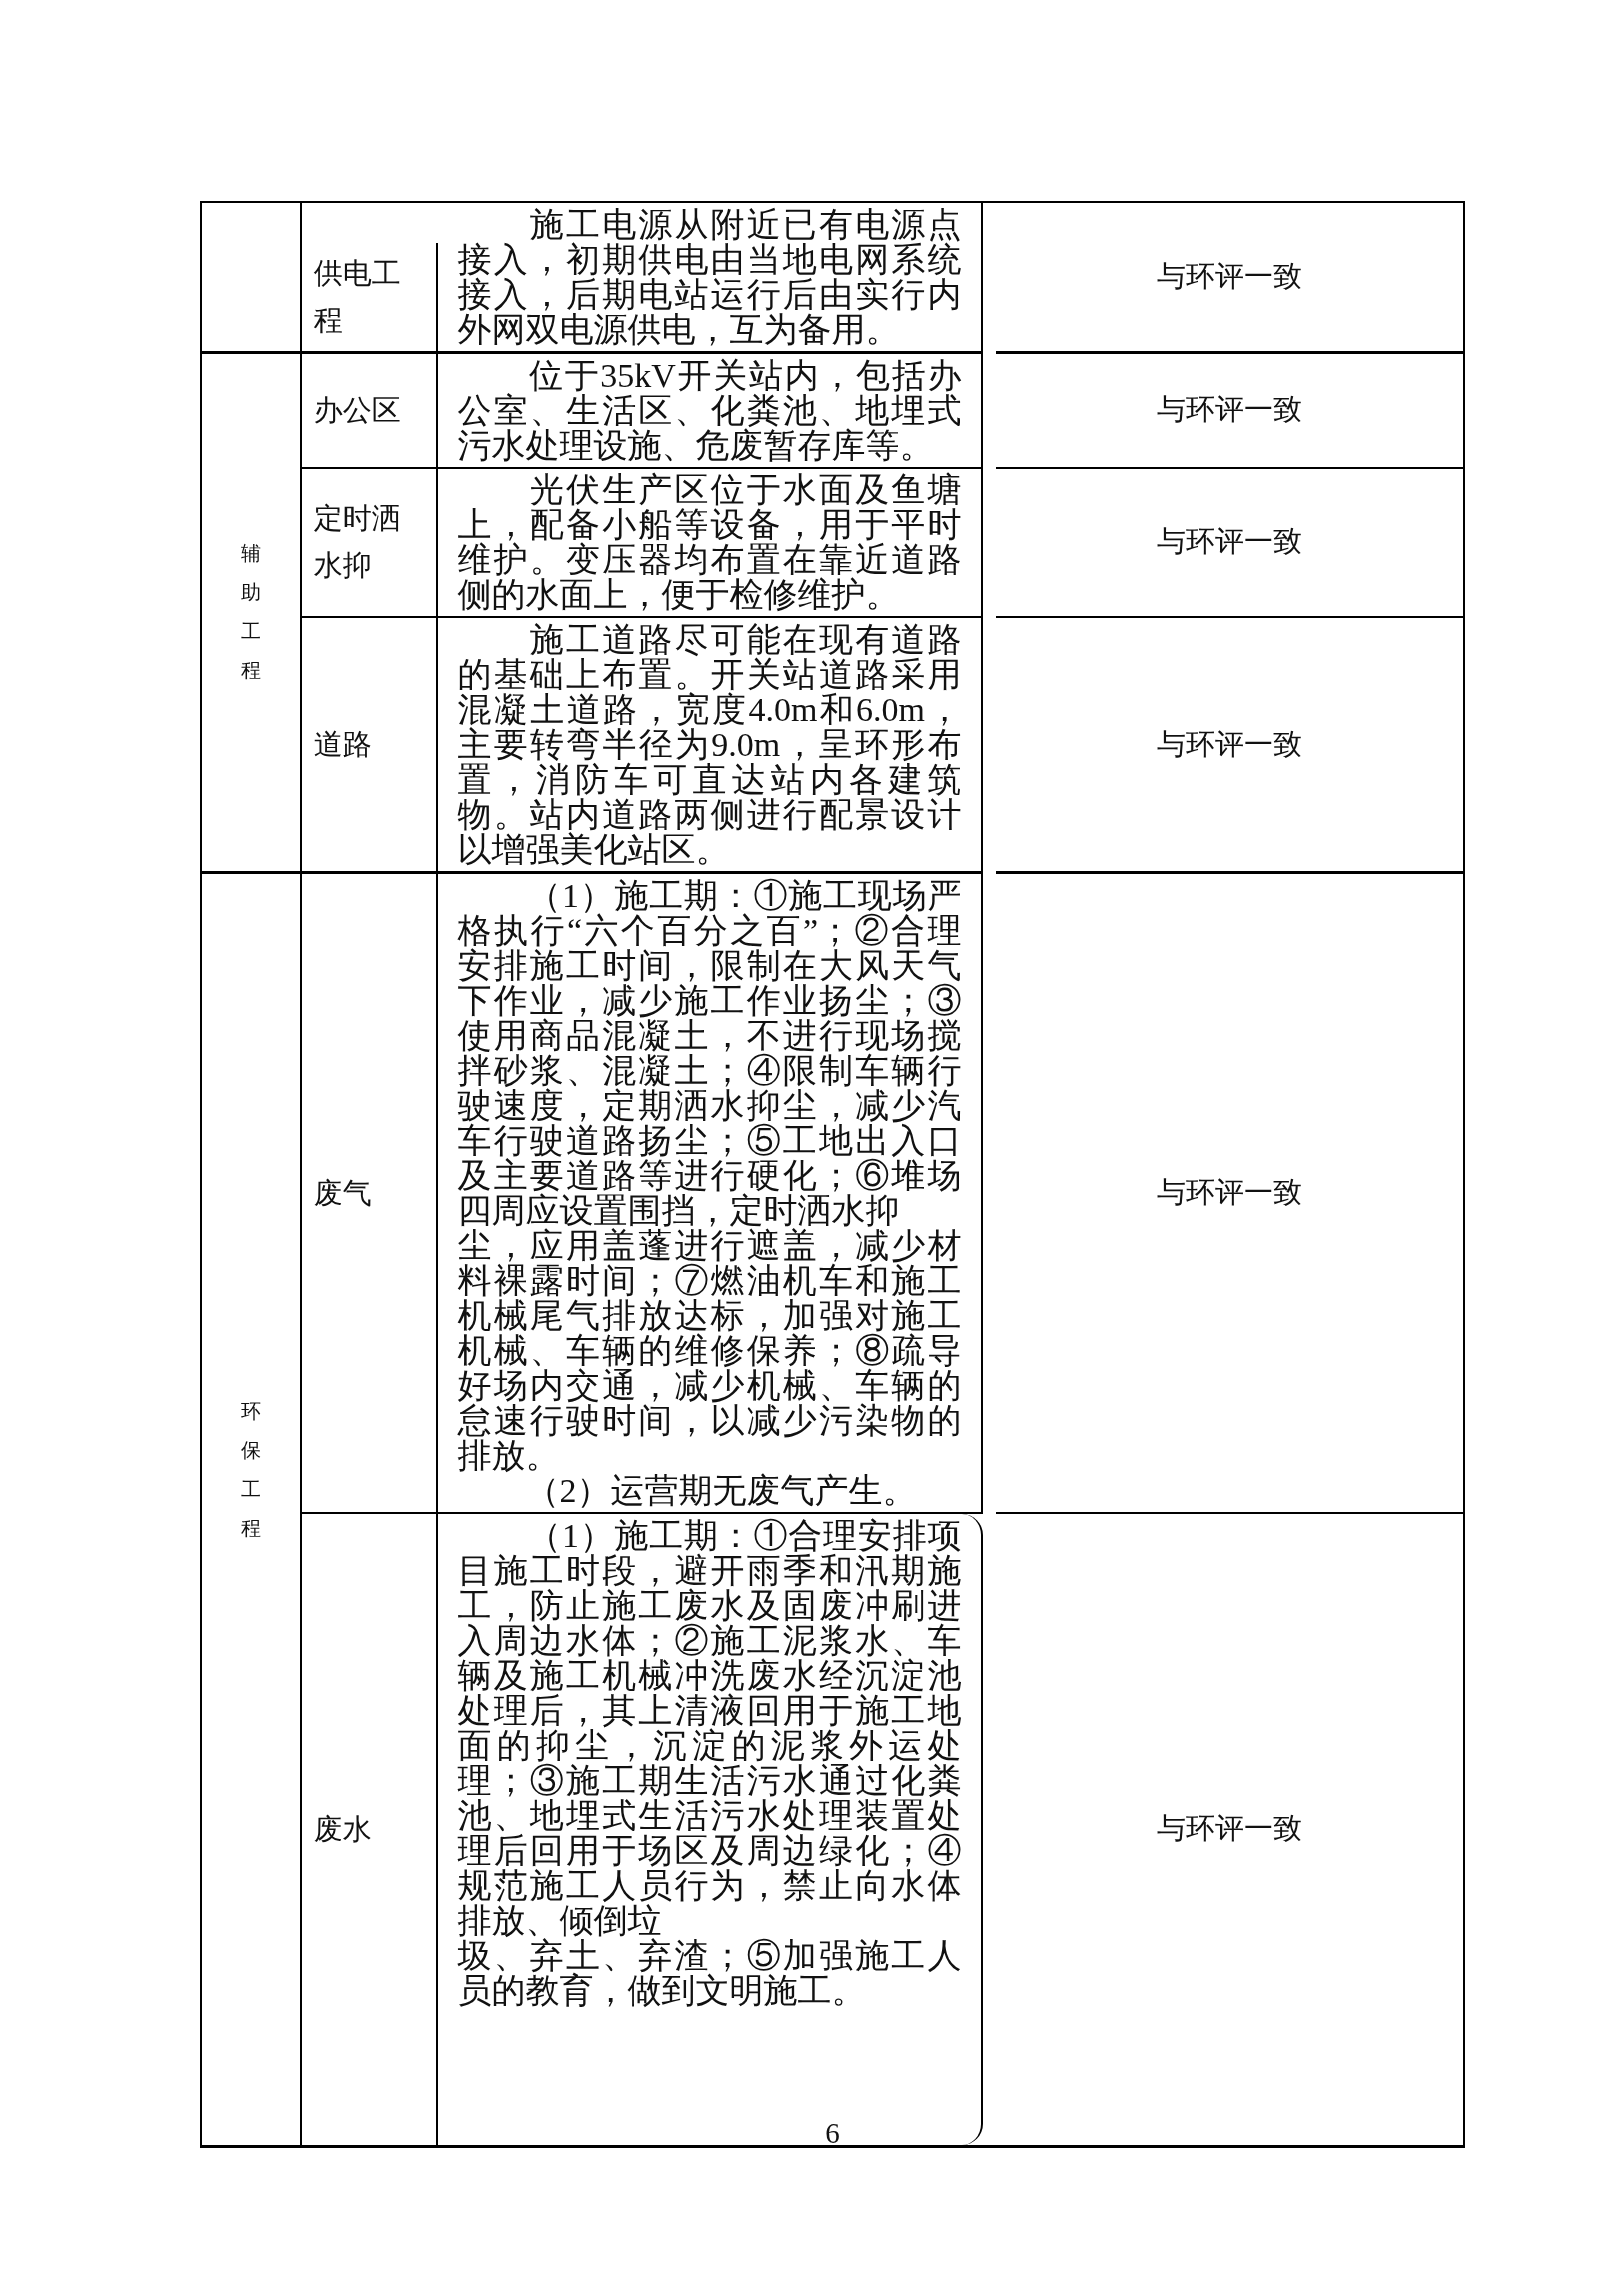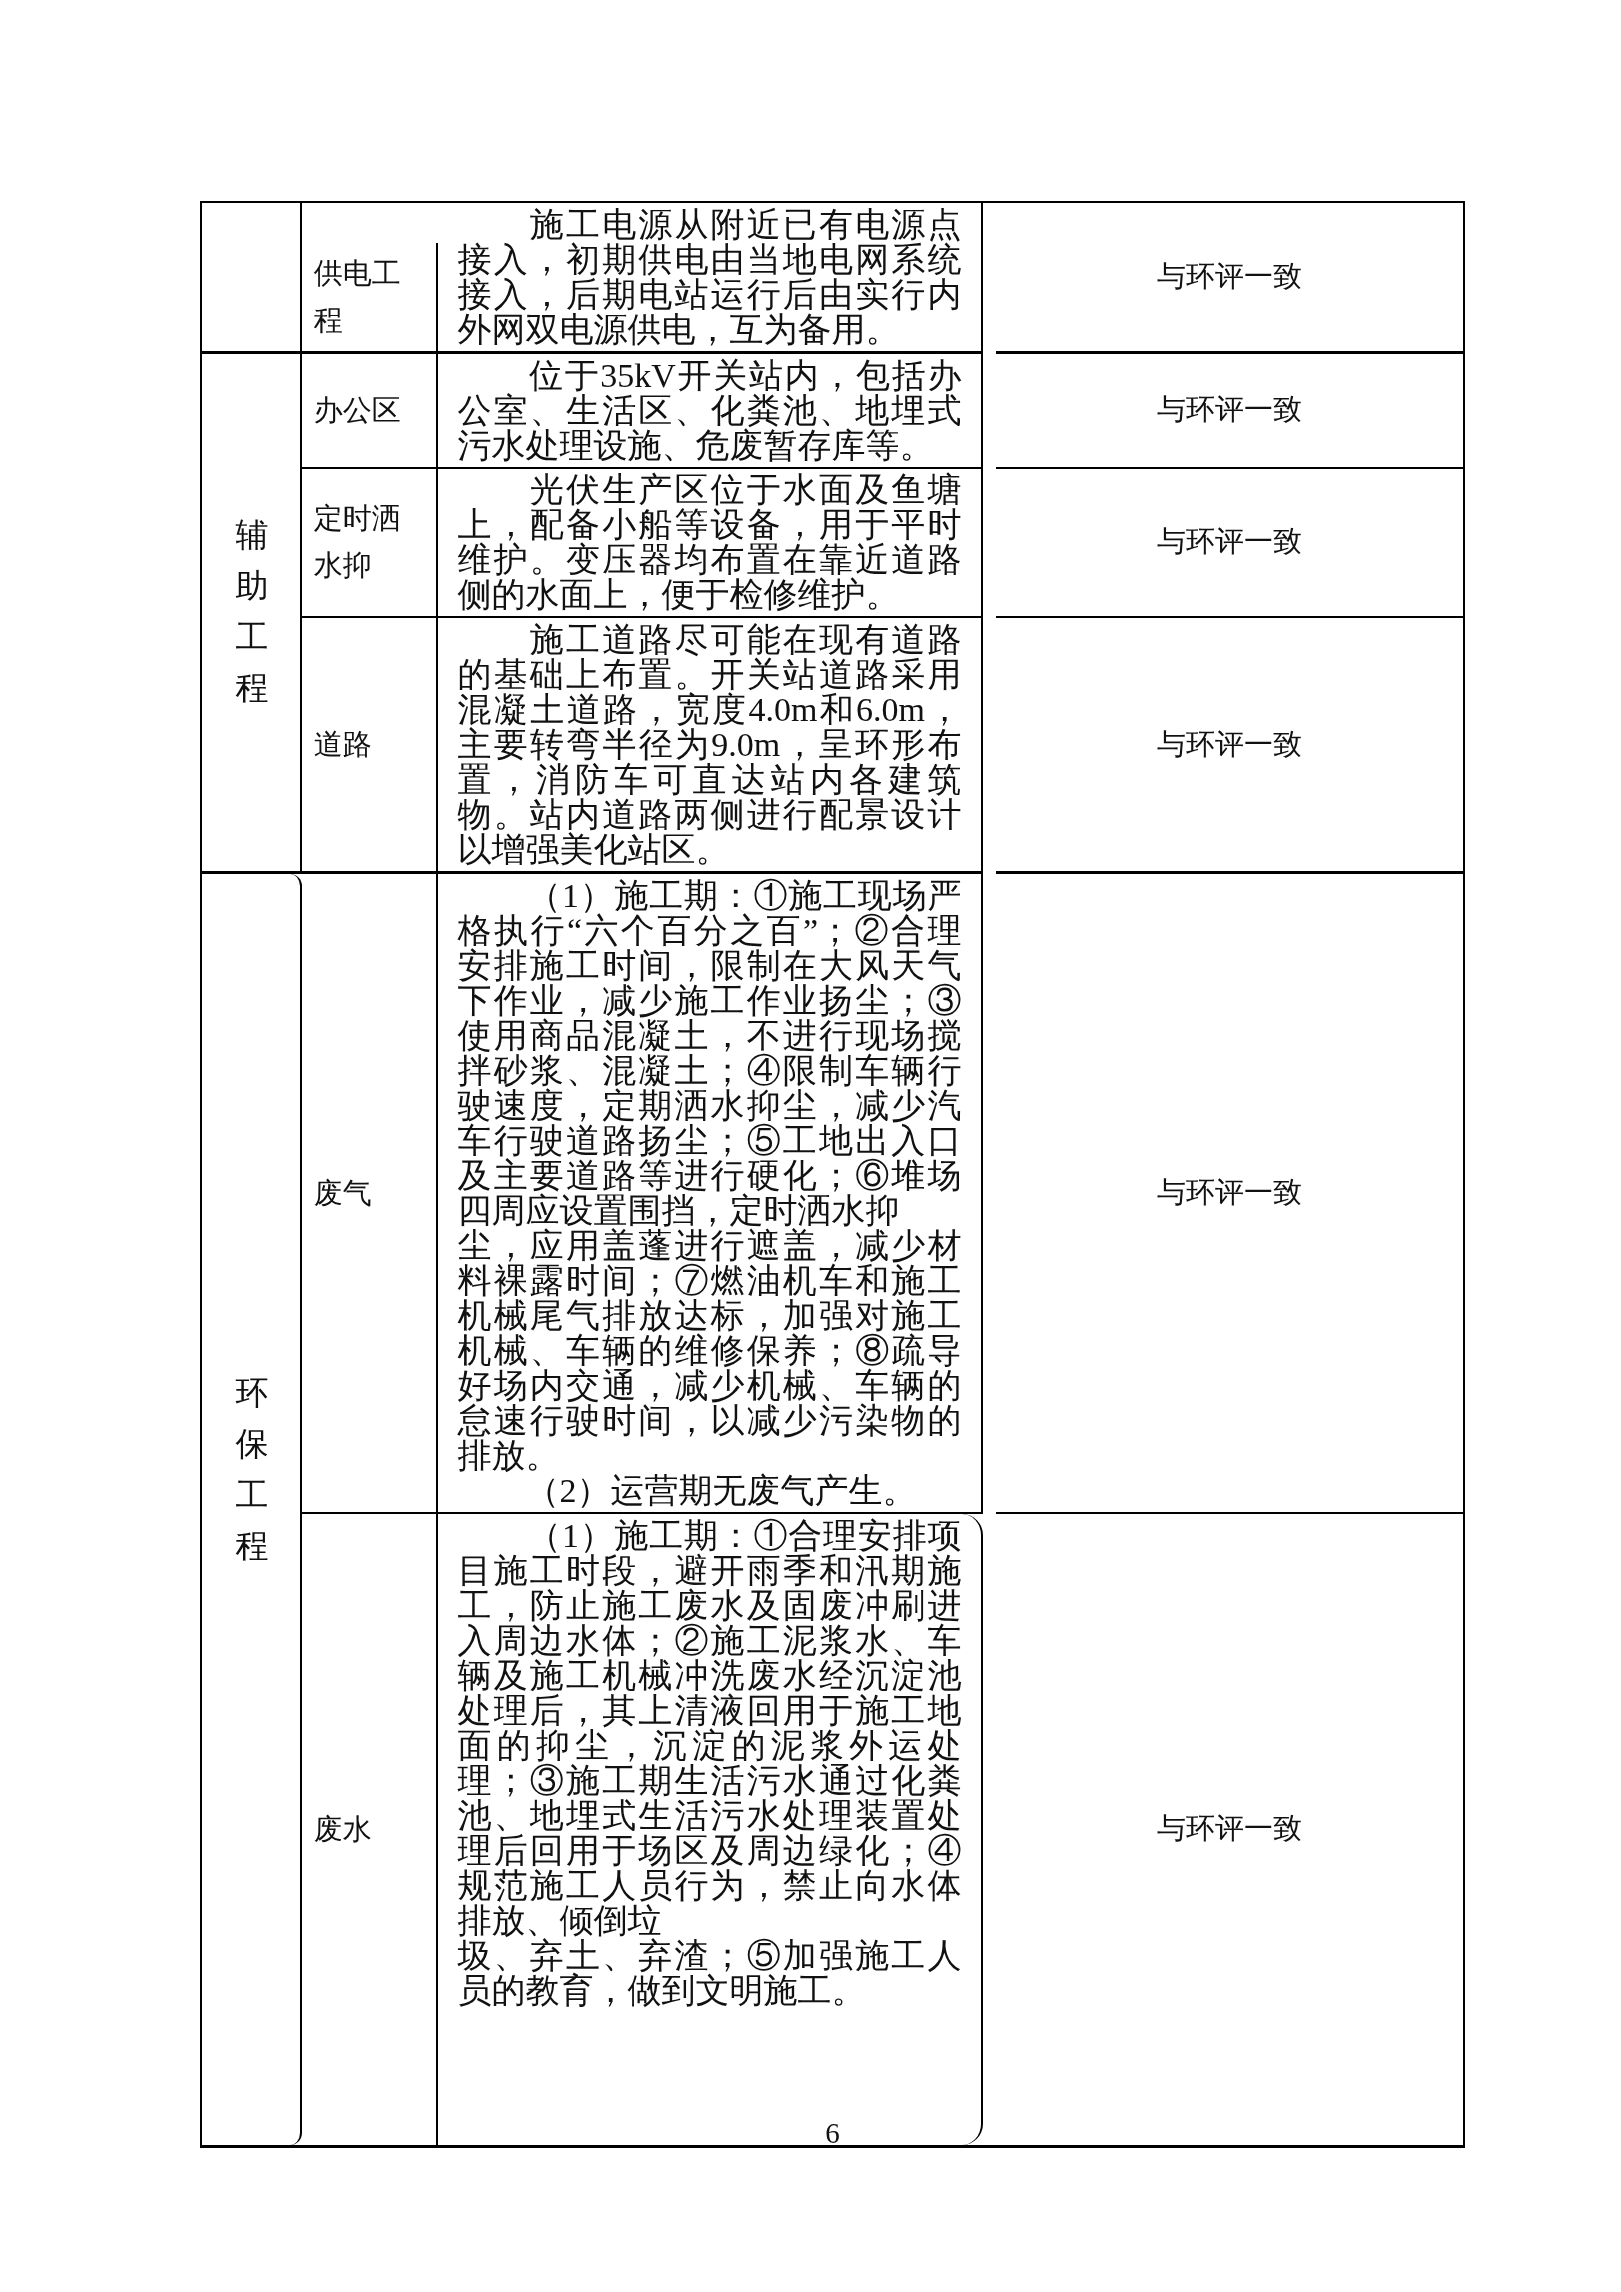--- a/index.html
+++ b/index.html
@@ -30,26 +30,26 @@
   }
   .last-col{border-right:none;margin-left:13px;}
   .bb-thick{border-bottom:3.9px solid #000;}
   .bb-none{border-bottom:none;}
   
   .cat-cell{
     display:flex;align-items:center;justify-content:center;
   }
   .cat-text{
     width:31px;
-    font-size:33px;line-height:51px;
+    font-size:20px;line-height:39px;
     text-align:center;
     word-break:break-all;
     letter-spacing:0;
   }
-  .cat-env{padding-bottom:80px;border-radius:12px;}
+  .cat-env{padding-bottom:80px;}
   
   .label-cell{
     display:flex;align-items:center;
     padding:0 13.7px 0 11.8px;
   }
   .label-text{
     font-size:29px;line-height:47px;
     word-break:break-all;
   }
   

